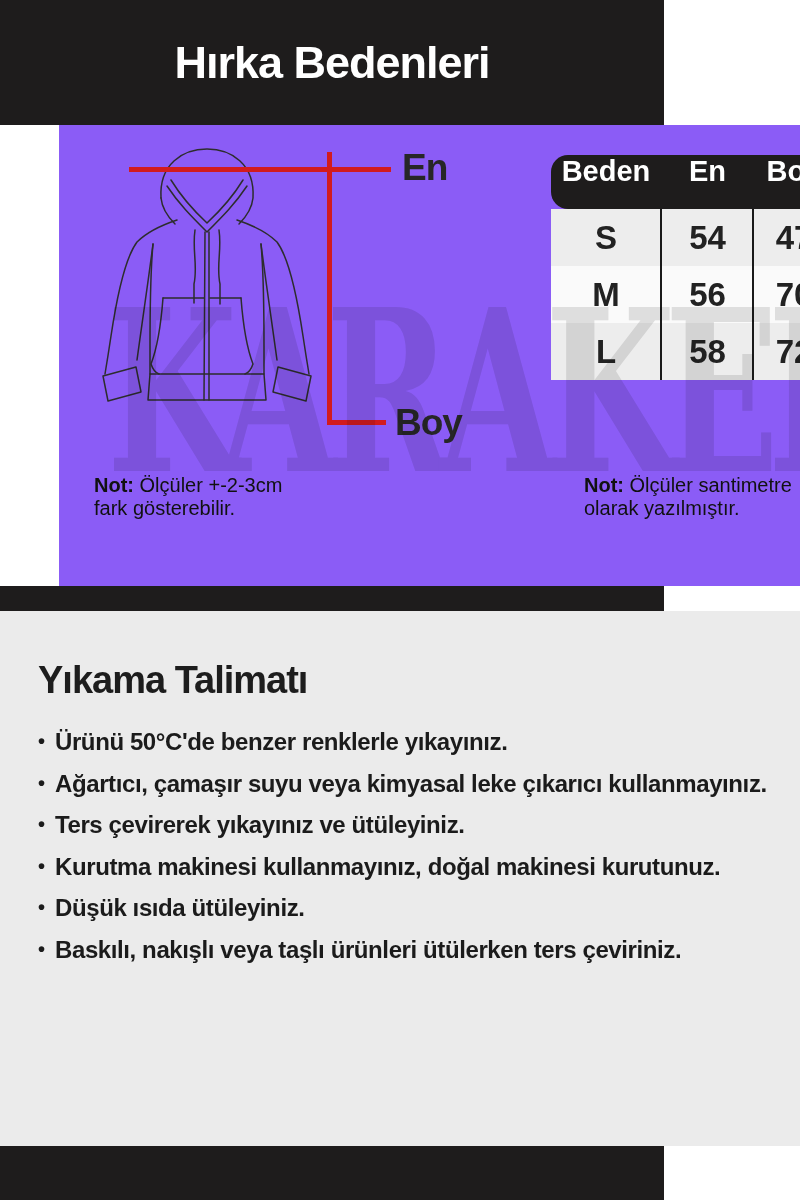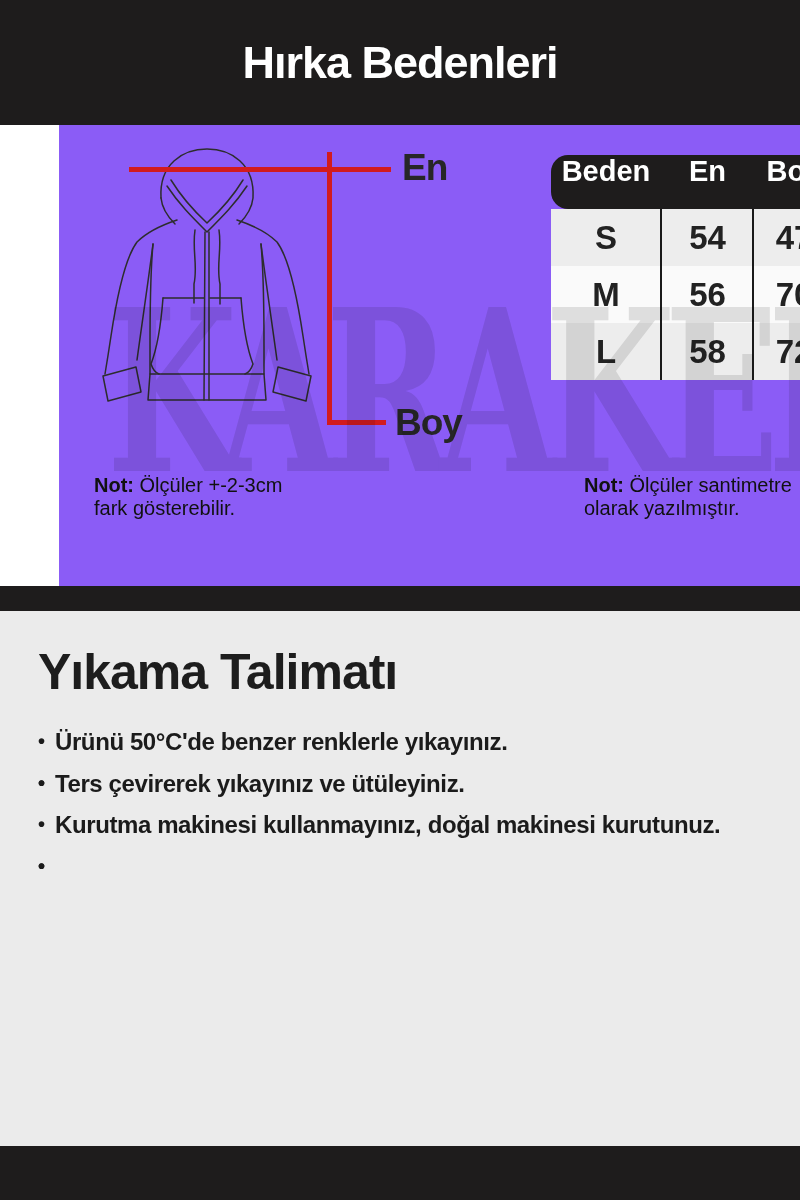--- a/index.html
+++ b/index.html
@@ -1,20 +1,20 @@
 <!DOCTYPE html>
 <html><head>
 <meta charset="utf-8">
 <style>
   html,body{margin:0;padding:0;background:#fff;}
   .page{position:relative;width:800px;height:1200px;overflow:hidden;background:#ffffff;
         font-family:"Liberation Sans",sans-serif;color:#1d1d1d;}
 
   
-  .bar{position:absolute;left:0;width:800px;background:#1e1c1c;}
+  .bar{position:absolute;left:0;width:664px;background:#1e1c1c;}
   .top-bar{top:0;height:125px;display:flex;align-items:center;justify-content:center;}
   .divider-bar{top:586px;height:25px;}
   .footer-bar{top:1146px;height:54px;}
   .page-title{color:#ffffff;font-size:45px;font-weight:bold;letter-spacing:-1px;}
 
   
   .upper{position:absolute;left:15px;top:125px;width:800px;height:461px;background:#8b5cf6;margin-left:44px;}
 
   .hoodie{position:absolute;left:26px;top:21px;}
   .hoodie path{stroke:#2d2d2d;stroke-width:1.5;fill:none;stroke-linecap:round;stroke-linejoin:round;}
@@ -47,21 +47,21 @@
   .sep1{left:109px;}.sep2{left:201px;}
 
   
   .note{position:absolute;top:349px;text-align:left;font-size:20px;line-height:23px;color:#111;}
   .note b{font-weight:bold;}
   .note-left{left:35px;width:230px;}
   .note-right{left:525px;width:240px;}
 
   
   .care-section{position:absolute;left:0;top:611px;width:800px;height:535px;background:#ebebeb;}
-  .care-title{position:absolute;left:38px;top:32px;font-size:50px;font-weight:bold;
+  .care-title{position:absolute;left:38px;top:48px;font-size:38px;font-weight:bold;
               letter-spacing:-1px;color:#1d1d1d;}
   .care-list{position:absolute;left:38px;top:110px;right:25px;list-style:none;margin:0;padding:0;}
   .care-item{position:relative;padding-left:17px;font-size:24px;font-weight:bold;
              line-height:41.5px;letter-spacing:-0.4px;color:#1b1b1b;}
   .bullet{position:absolute;left:0;top:0;font-size:20px;}
 </style>
 </head>
 <body>
 
 <div class="page">
@@ -159,32 +159,35 @@
 
   <div class="care-section">
     <div class="care-title">Yıkama Talimatı</div>
     <ul class="care-list">
       <li class="care-item">
         <span class="bullet">•</span>
         <span>Ürünü 50°C'de benzer renklerle yıkayınız.</span>
       </li>
       <li class="care-item">
         <span class="bullet">•</span>
+        <span>Ağartıcı, çamaşır suyu veya kimyasal leke çıkarıcı kullanmayınız.</span>
       </li>
       <li class="care-item">
         <span class="bullet">•</span>
         <span>Ters çevirerek yıkayınız ve ütüleyiniz.</span>
       </li>
       <li class="care-item">
         <span class="bullet">•</span>
         <span>Kurutma makinesi kullanmayınız, doğal makinesi kurutunuz.</span>
       </li>
       <li class="care-item">
         <span class="bullet">•</span>
+        <span>Düşük ısıda ütüleyiniz.</span>
       </li>
       <li class="care-item">
         <span class="bullet">•</span>
+        <span>Baskılı, nakışlı veya taşlı ürünleri ütülerken ters çeviriniz.</span>
       </li>
     </ul>
   </div>
 
   <div class="bar footer-bar"></div>
 </div>
 
 </body></html>

